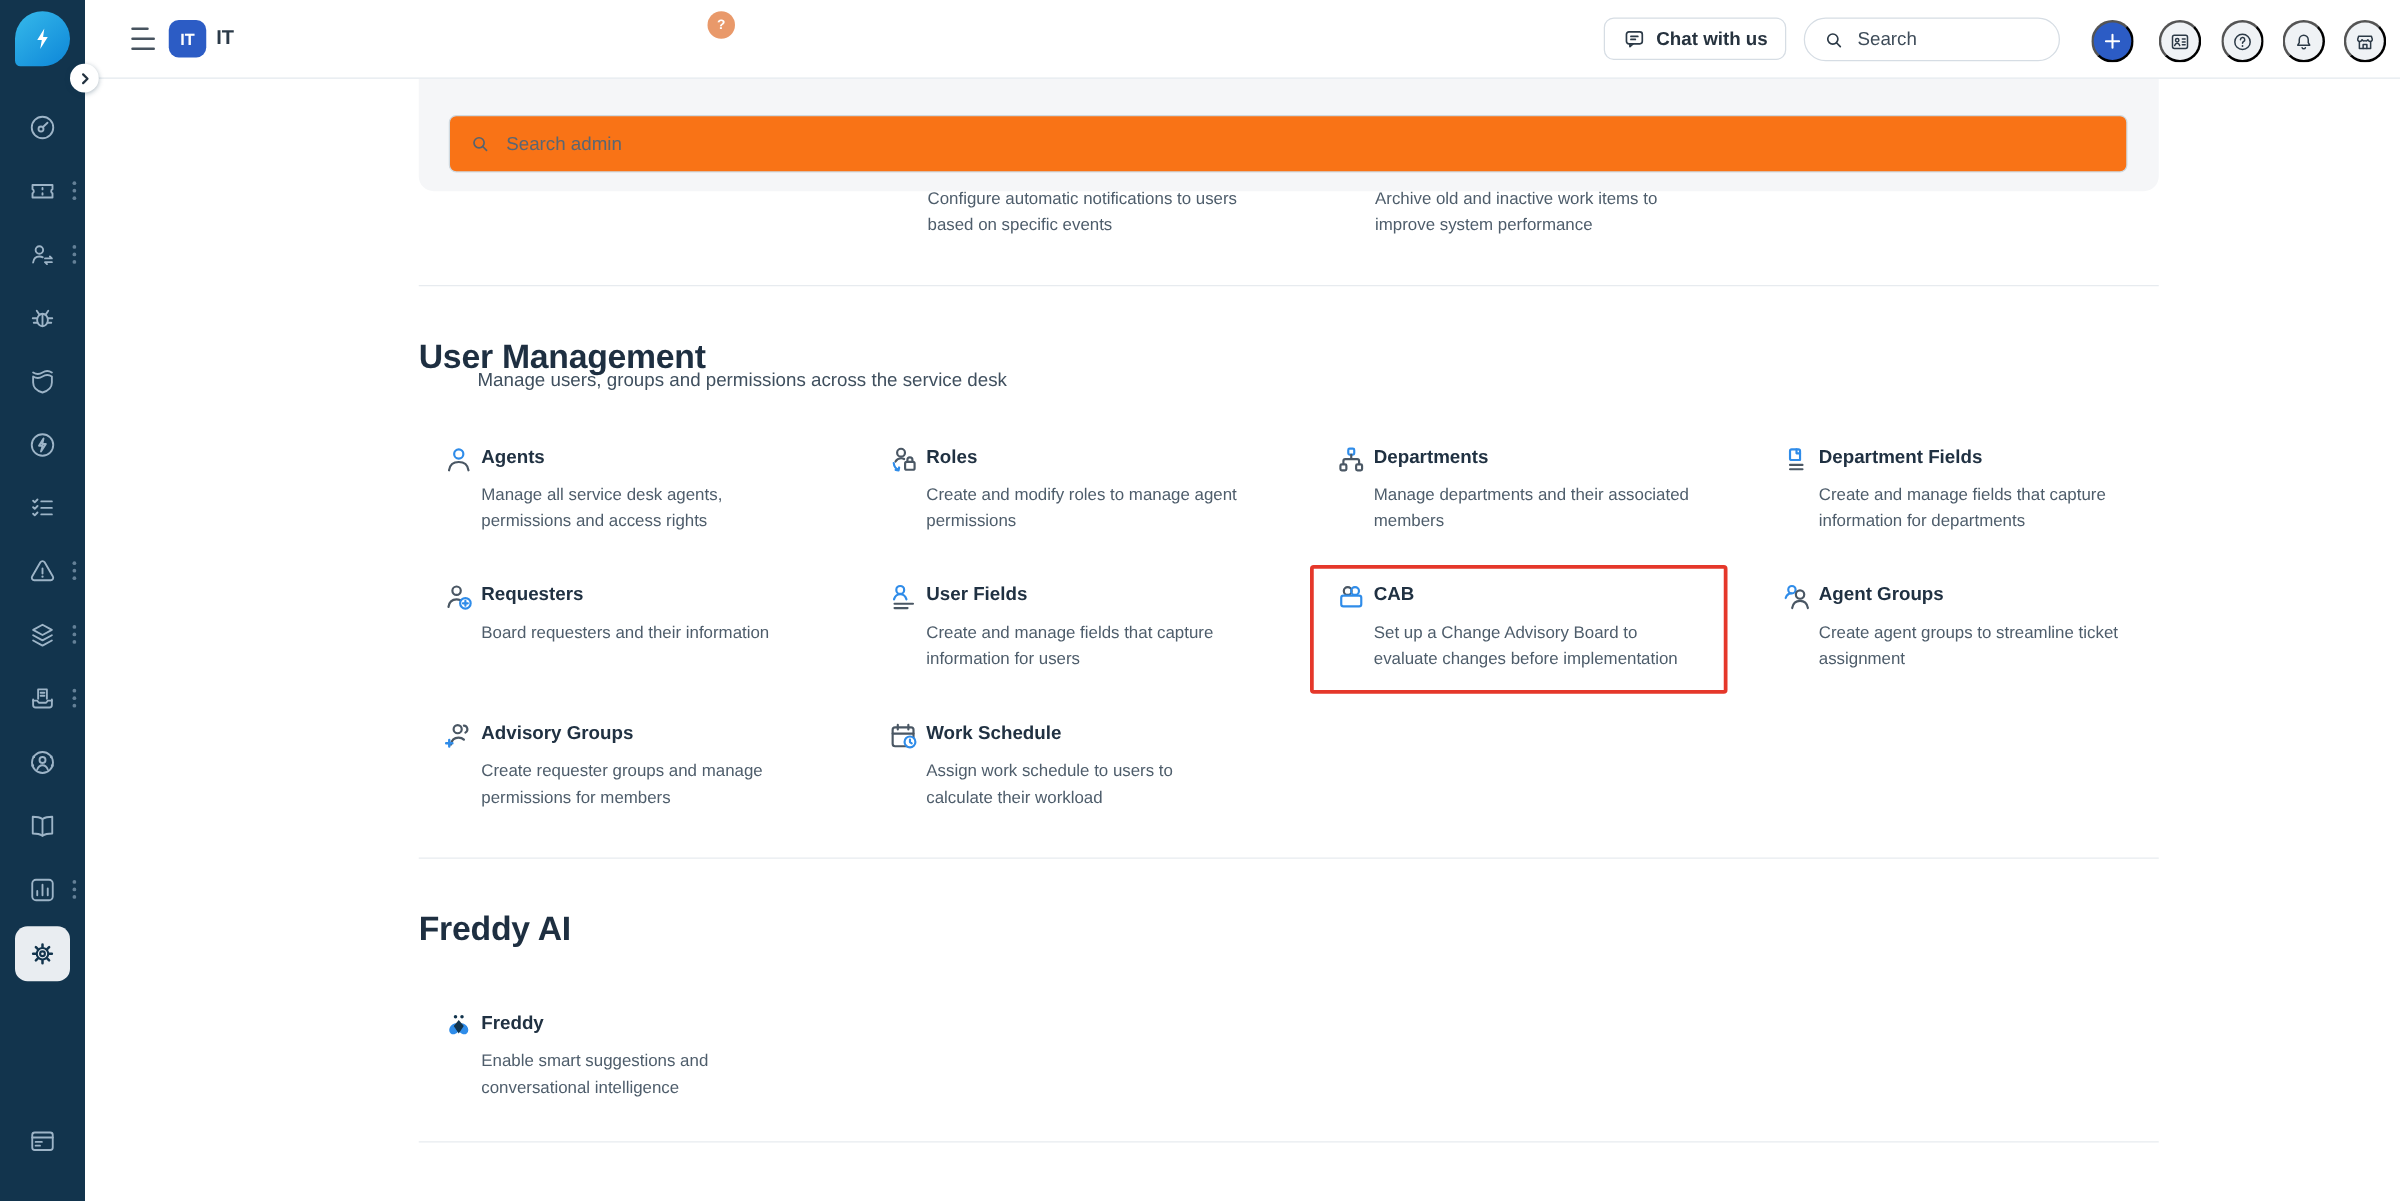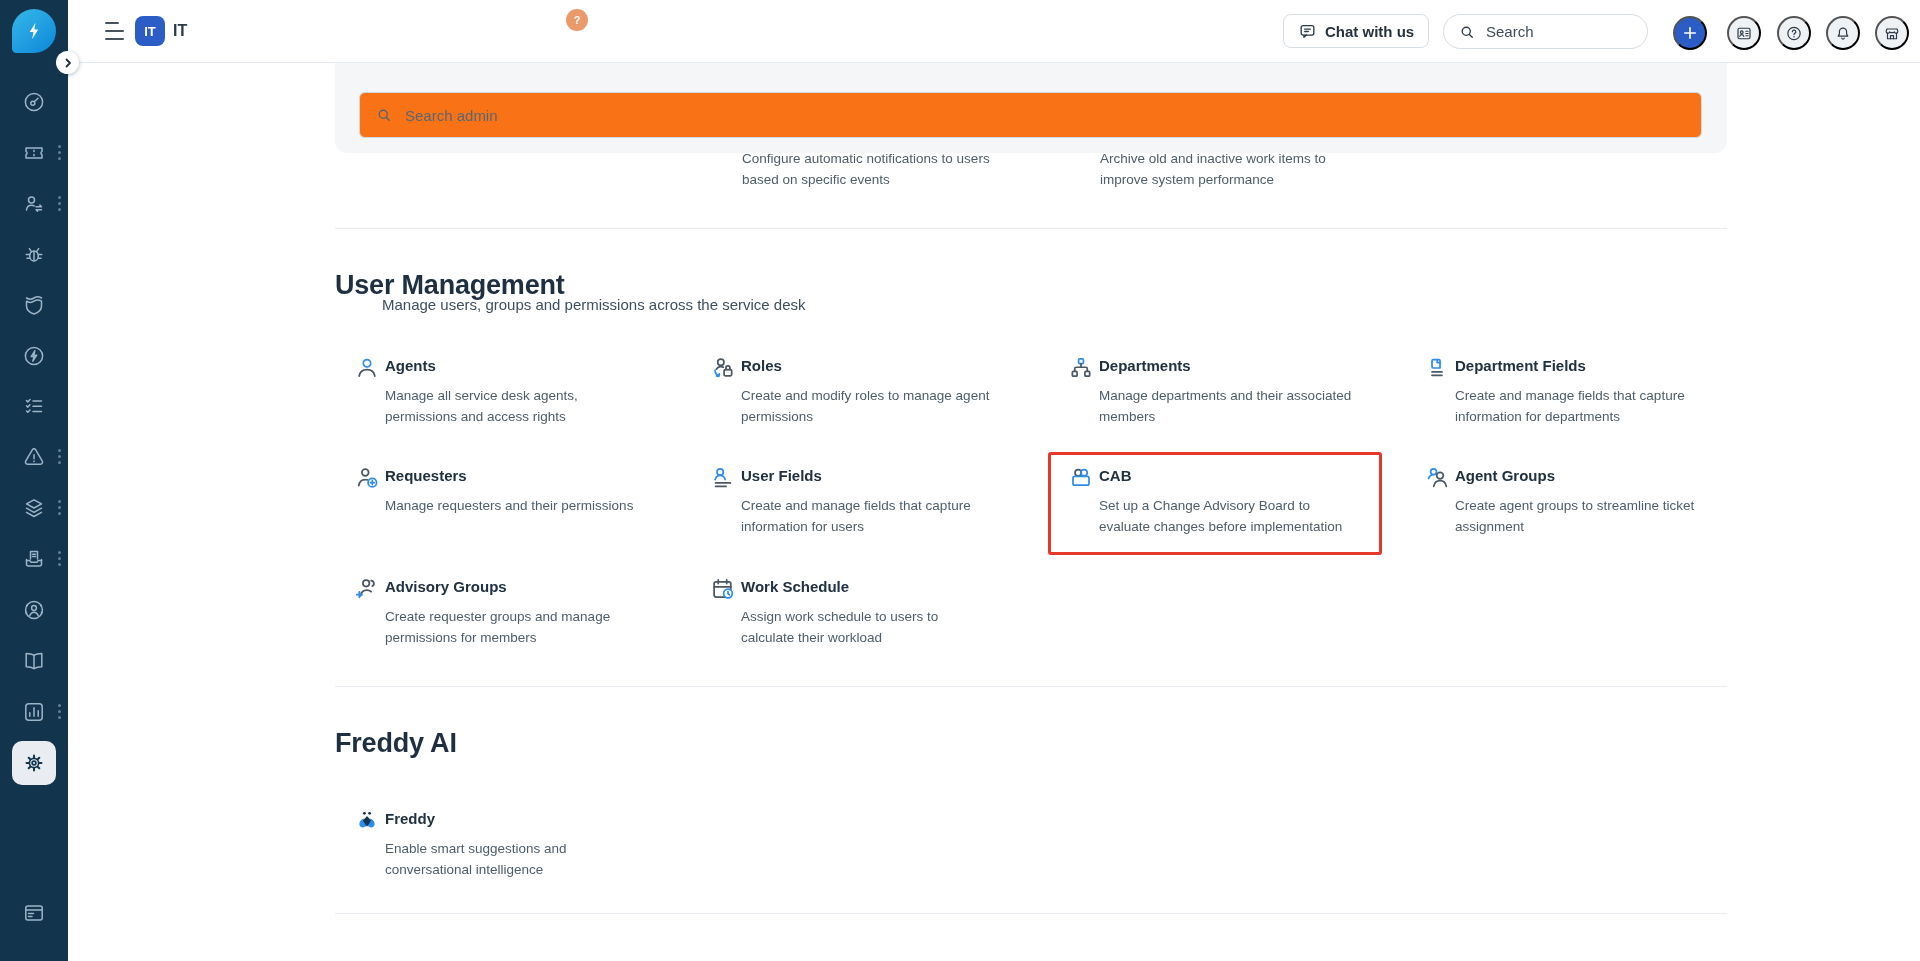--- a/index.html
+++ b/index.html
@@ -372,21 +372,21 @@
   <div class="card c0 r1">
     <span class="cicon">
       <svg width="26" height="26" viewBox="0 0 24 24" fill="none" stroke-width="1.6" stroke-linecap="round" stroke-linejoin="round">
         <circle cx="10.4" cy="7" r="3.1" stroke="#4a5764"></circle>
         <path d="M4.4 19c.5-3.6 2.9-5.6 6-5.6.9 0 1.8.2 2.6.5" stroke="#4a5764"></path>
         <circle cx="16.9" cy="16.3" r="3.9" stroke="#2f8ce9"></circle>
         <path d="M16.9 14.5v3.6M15.1 16.3h3.6" stroke="#2f8ce9"></path>
       </svg>
     </span>
     <div class="ctitle">Requesters</div>
-    <div class="cdesc">Manage requesters and their permissions</div>
+    <div class="cdesc">Board requesters and their information</div>
   </div>
 
   <div class="card c1 r1">
     <span class="cicon">
       <svg width="26" height="26" viewBox="0 0 24 24" fill="none" stroke-width="1.6" stroke-linecap="round" stroke-linejoin="round">
         <circle cx="9.4" cy="6.4" r="2.9" stroke="#2f8ce9"></circle>
         <path d="M4.8 13.4c.7-2.4 2.5-3.8 4.6-3.8s3.9 1.4 4.6 3.8" stroke="#2f8ce9"></path>
         <path d="M5.2 16.6h13.6M5.2 19.8h9.6" stroke="#4a5764"></path>
       </svg>
     </span>

